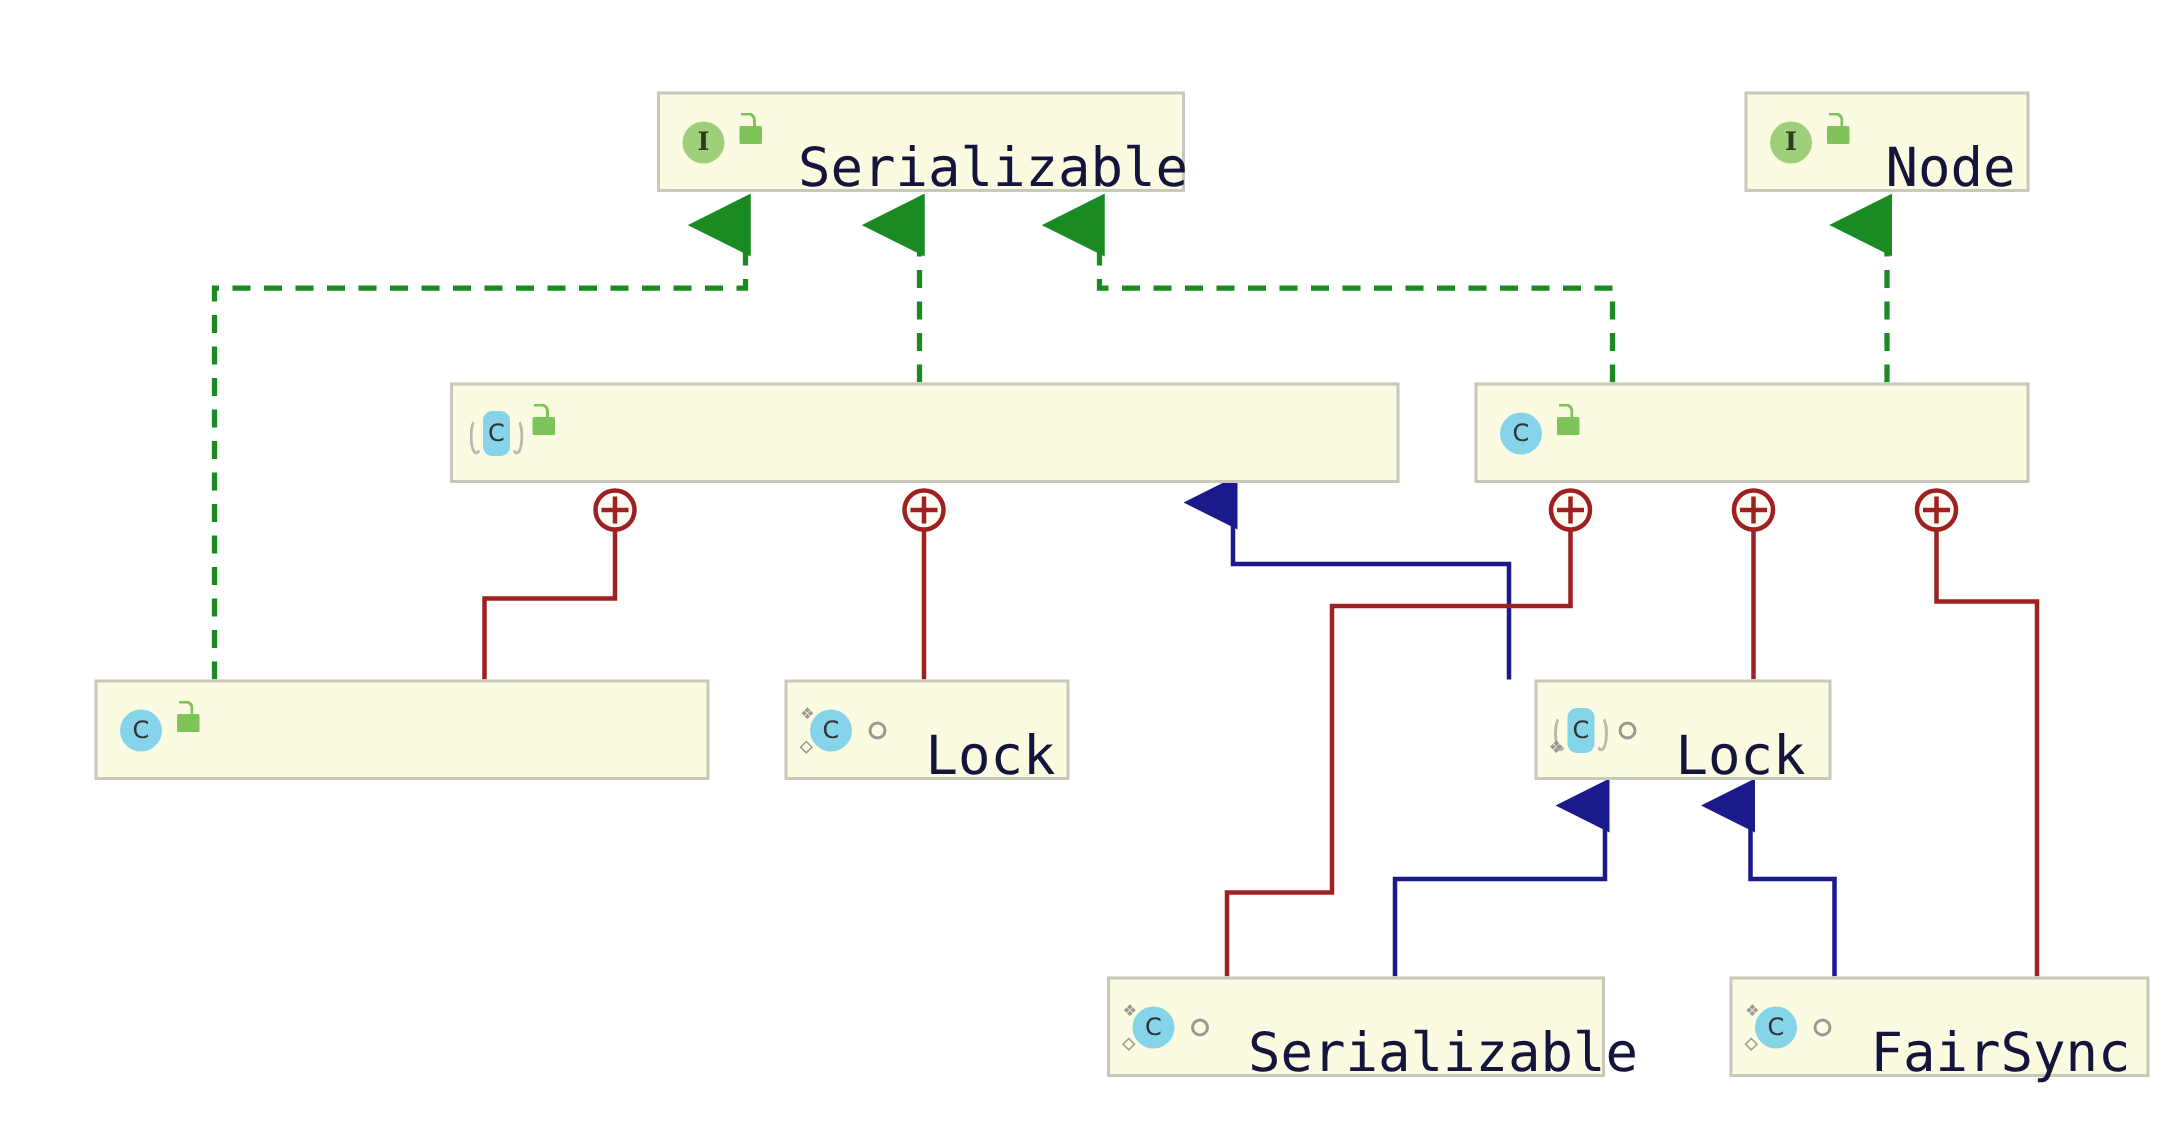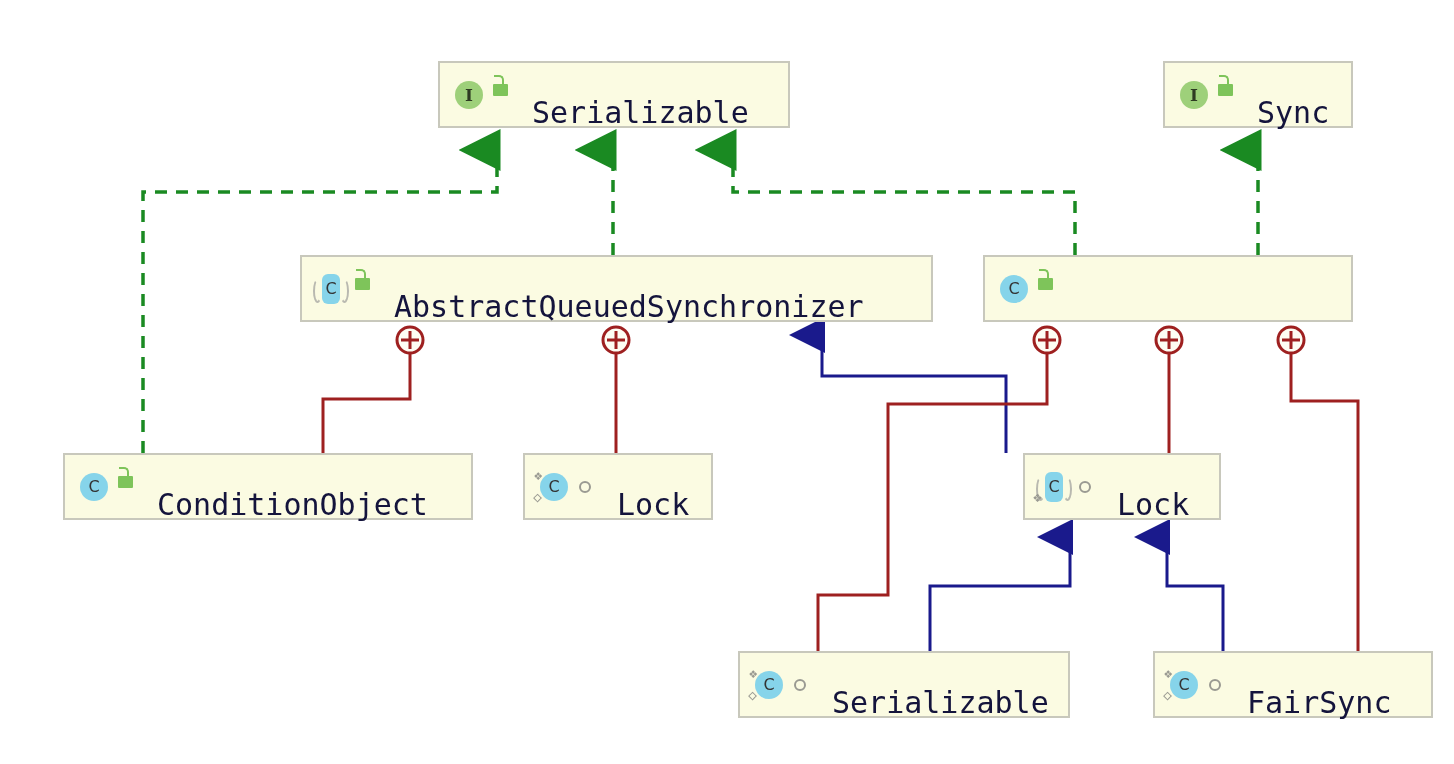--- a/index.html
+++ b/index.html
@@ -32,21 +32,21 @@
     box-sizing: border-box;
     background: #fbfbe2;
     border: 2px solid #c8c8bc;
     display: flex;
     align-items: center;
     padding: 0 14px 0 12px;
     white-space: nowrap;
   }
   .node-label {
     font-family: "DejaVu Sans Mono", monospace;
-    font-size: 30px;
+    font-size: 36px;
     color: #14143c;
     letter-spacing: 0px;
     line-height: 1;
     margin-top: 37px;
   }
   
   .icon-slot {
     position: relative;
     width: 34px;
     height: 34px;
@@ -242,50 +242,48 @@
     <span class="node-label">Serializable</span>
   </div>
 
   <div class="uml-node" style="left:1163px; top:61px; width:190px; height:67px;">
     <span class="icon-slot">
       <span class="ic-interface">I</span>
     </span>
     <span class="vis-slot">
       <span class="vis-public"></span>
     </span>
-    <span class="node-label">Sync</span>
+    <span class="node-label">Node</span>
   </div>
 
   <div class="uml-node" style="left:300px; top:255px; width:633px; height:67px;">
     <span class="icon-slot">
       <span class="ic-abstract">C</span>
     </span>
     <span class="vis-slot">
       <span class="vis-public"></span>
     </span>
-    <span class="node-label">AbstractQueuedSynchronizer</span>
   </div>
 
   <div class="uml-node" style="left:983px; top:255px; width:370px; height:67px;">
     <span class="icon-slot">
       <span class="ic-class">C</span>
     </span>
     <span class="vis-slot">
       <span class="vis-public"></span>
     </span>
   </div>
 
   <div class="uml-node" style="left:63px; top:453px; width:410px; height:67px;">
     <span class="icon-slot">
       <span class="ic-class">C</span>
     </span>
     <span class="vis-slot">
       <span class="vis-public"></span>
     </span>
-    <span class="node-label">ConditionObject</span>
   </div>
 
   <div class="uml-node" style="left:523px; top:453px; width:190px; height:67px;">
     <span class="icon-slot">
       <span class="ic-class">C</span>
       <span class="ic-static-mark2">❖</span>
       <span class="ic-static-mark">◇</span>
     </span>
     <span class="vis-slot">
       <span class="vis-package"></span>

